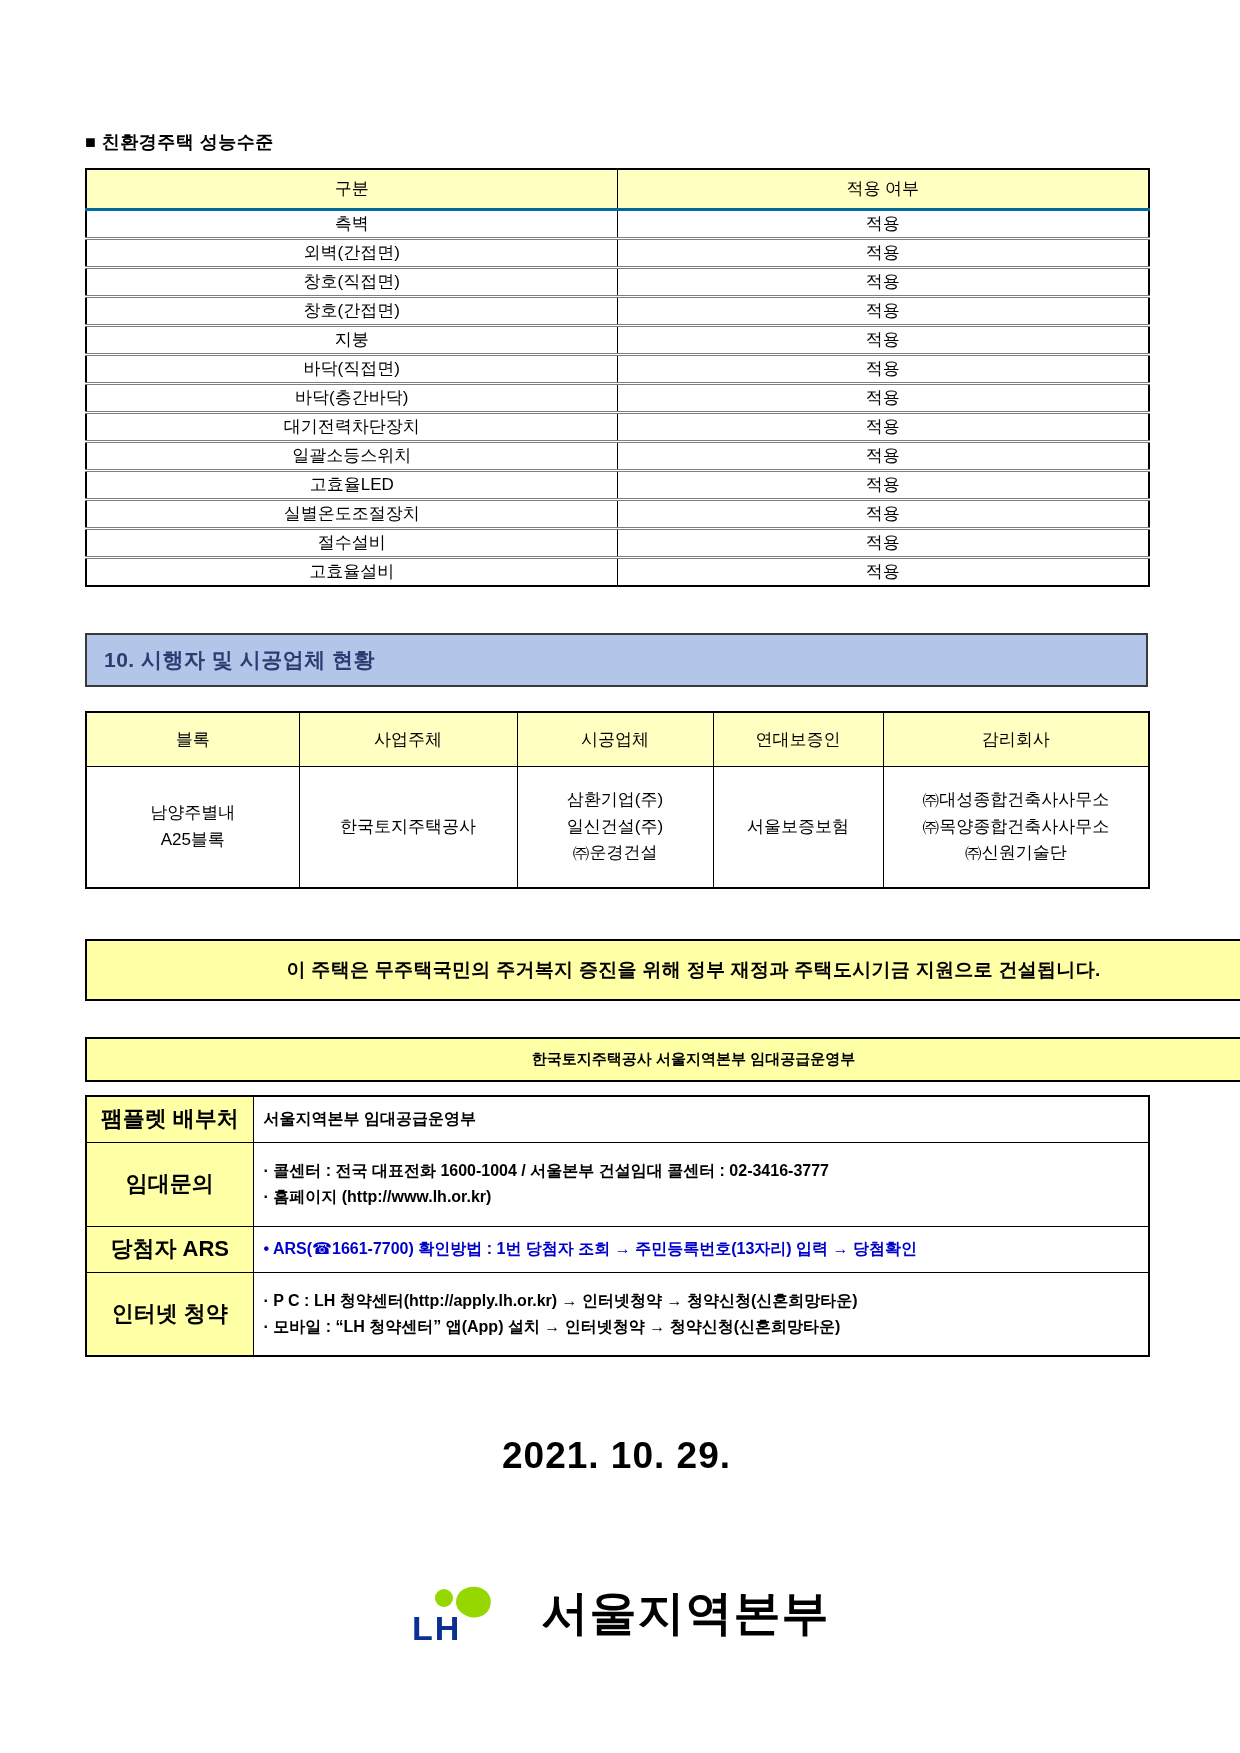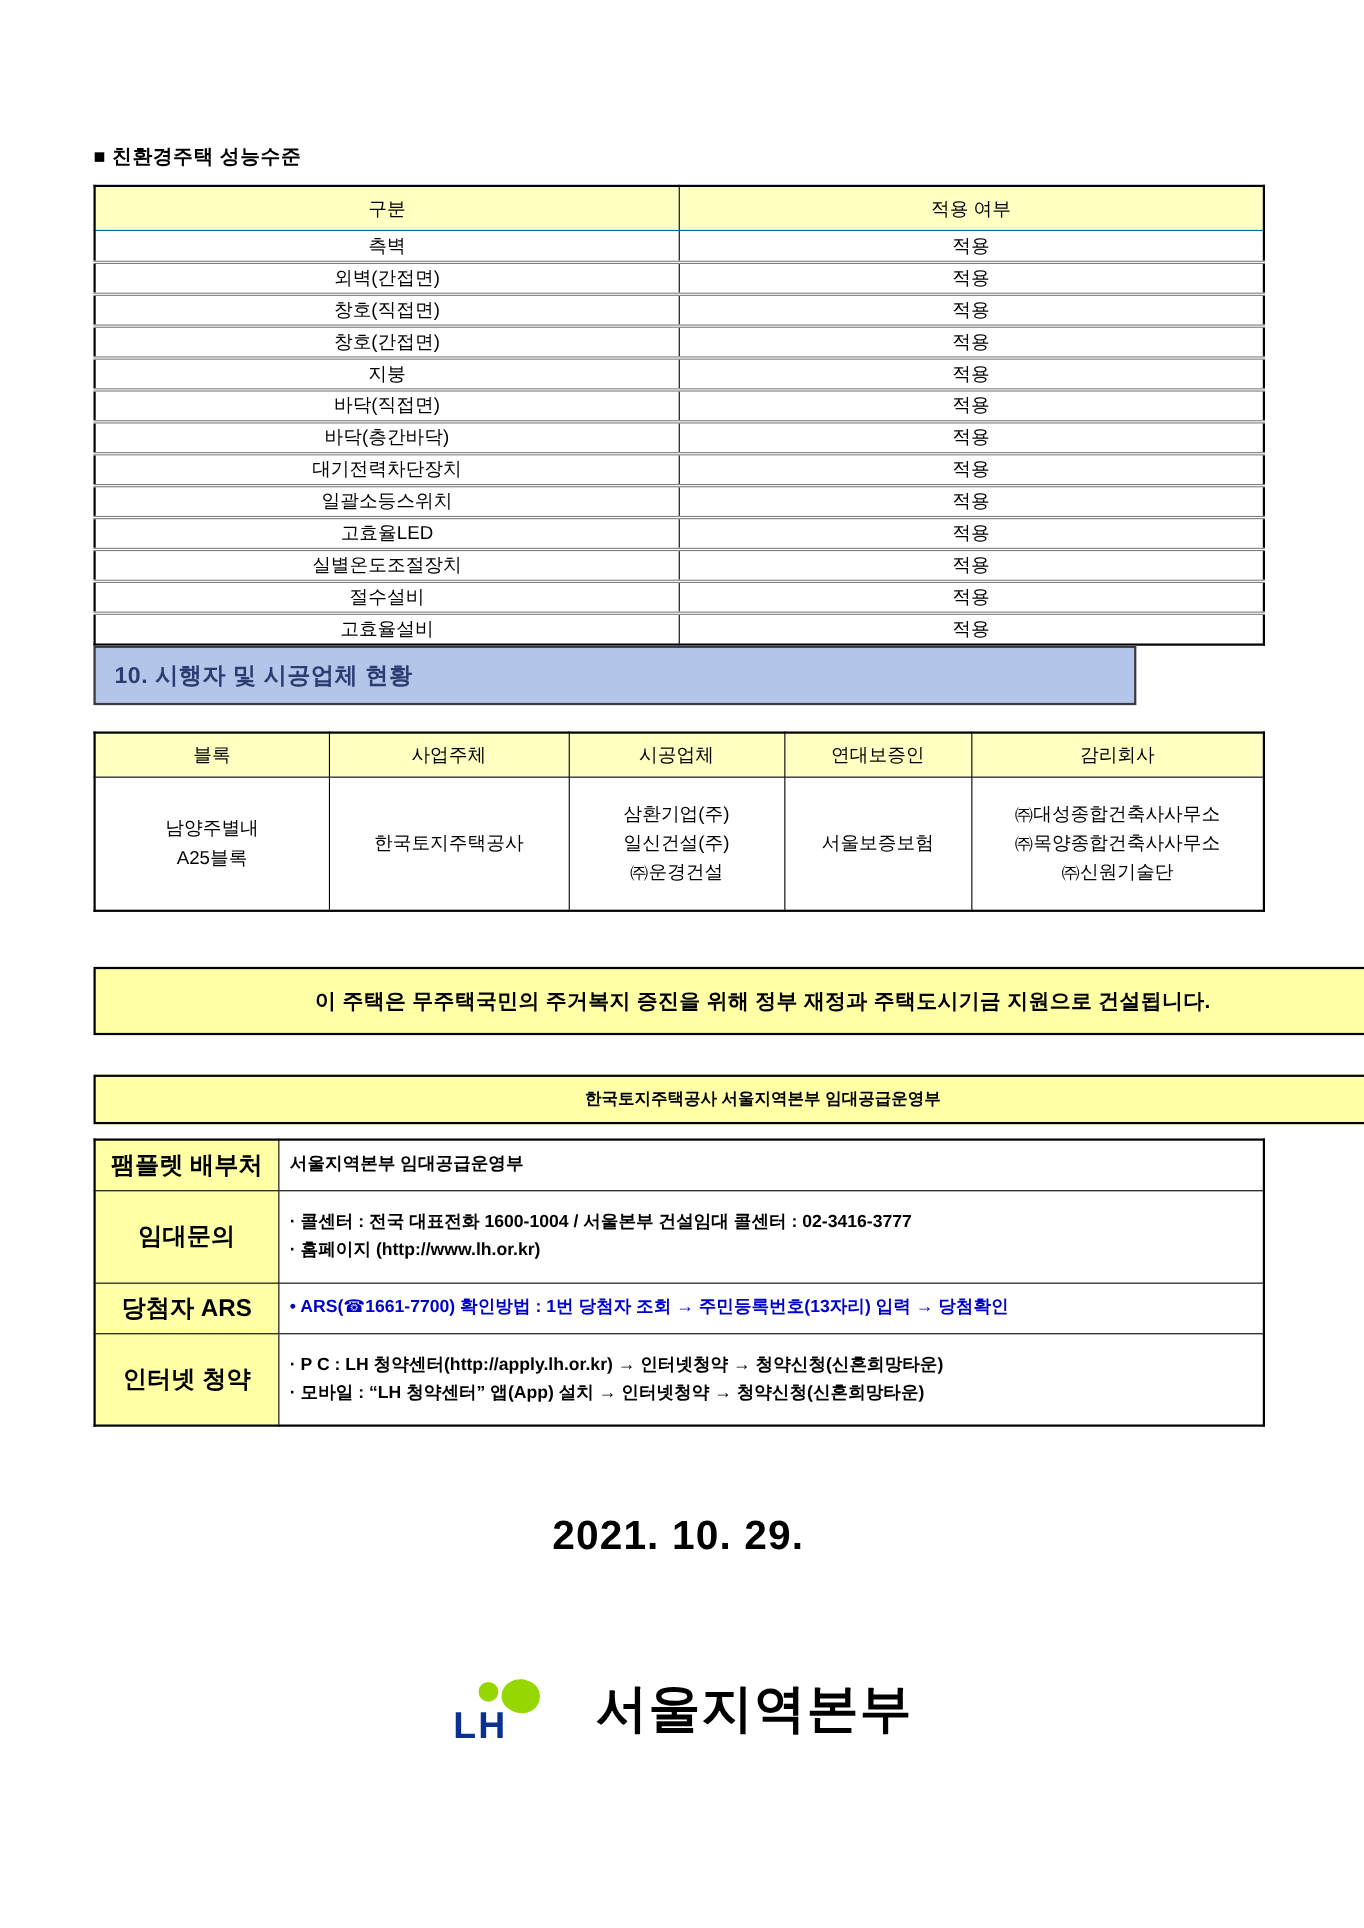--- a/index.html
+++ b/index.html
@@ -19,40 +19,40 @@
 
   
   table { border-collapse: collapse; table-layout: fixed; }
   .eco-table { width: 1063px; margin-top: 14px; border: 2px solid #000; }
   .eco-table th, .eco-table td {
     border-left: 1px solid #000; border-right: 1px solid #000;
     text-align: center; vertical-align: middle;
     font-size: 17px; font-weight: normal;
   }
   .eco-table th {
-    background: #ffffc2; height: 40px; border-bottom: 1px solid #0369a1;
+    background: #ffffc2; height: 40px; border-bottom: 3px solid #0369a1;
   }
   .eco-table td { height: 29px; }
   .eco-table tbody tr + tr td { border-top: 3px double #7f7f7f; }
 
   
   .section-band {
-    width: 948px;
+    margin-top: 46px; width: 1063px;
     background: #b4c5ea; border: 2px solid #3a3a3a;
     color: #2b3d70; font-size: 21px; font-weight: bold;
     padding: 11px 0 11px 17px; letter-spacing: 0.5px;
   }
 
   
   .biz-table { width: 1063px; margin-top: 24px; border: 2px solid #000; }
   .biz-table th, .biz-table td {
     border: 1px solid #000; text-align: center; vertical-align: middle;
     font-size: 17px; font-weight: normal;
   }
-  .biz-table th { background: #ffffc2; height: 40px; }
+  .biz-table th { background: #ffffc2; height: 54px; }
   .biz-table td { height: 122px; white-space: pre-line; line-height: 1.55; }
 
   
   .banner {
     width: 1217px; background: #ffffa6; border: 2px solid #000;
     text-align: center; font-weight: bold;
   }
   .banner.funding { margin-top: 50px; font-size: 19px; padding: 16px 0; letter-spacing: 0.3px; }
   .banner.department { margin-top: 36px; font-size: 15px; padding: 11px 0; }
 

